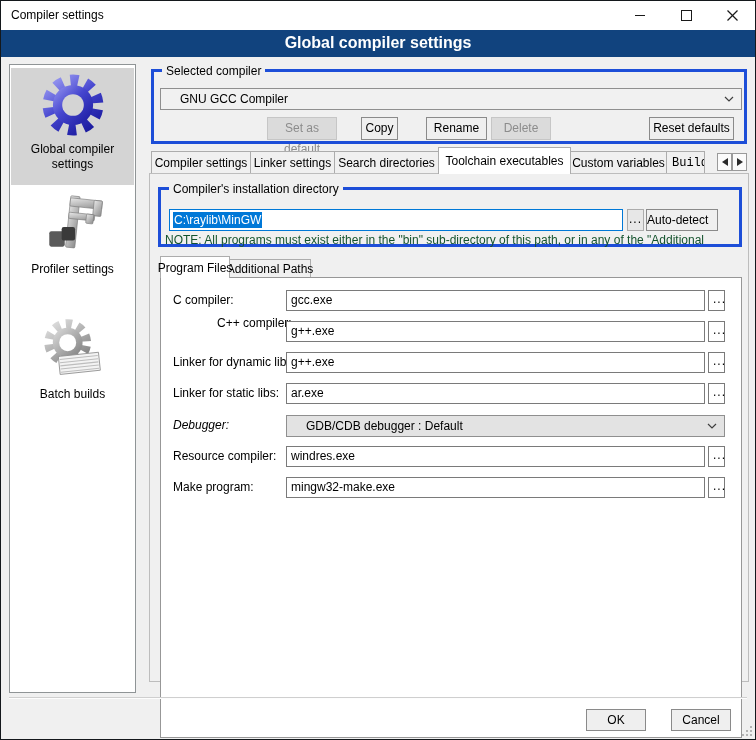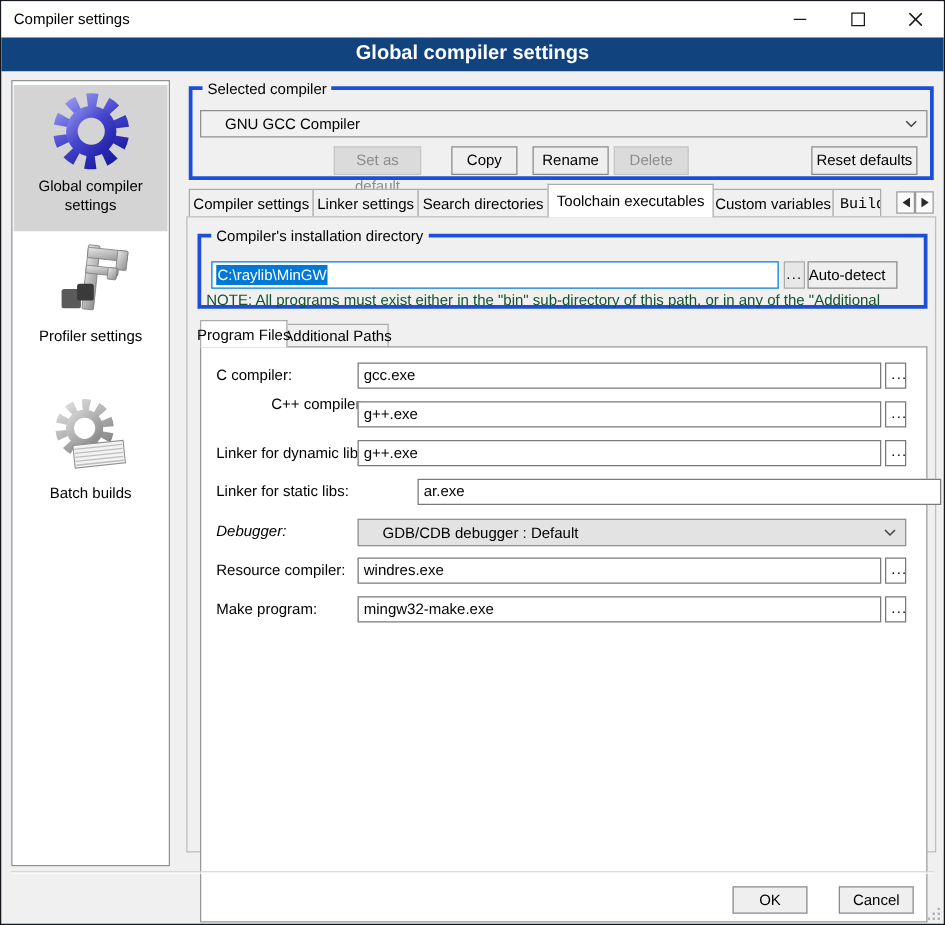--- a/index.html
+++ b/index.html
@@ -31,21 +31,21 @@
   .group{position:absolute;border:3px solid #1d4ed8;box-sizing:border-box;}
   .group-label{position:absolute;top:-8px;left:8px;background:#F0F0F0;padding:0 4px;line-height:15px;}
   .g-selcomp{left:150px;top:68px;width:596px;height:75px;}
   .combo{position:absolute;box-sizing:border-box;border:1px solid #8f8f8f;background:#f1f1f1;
     display:flex;align-items:center;padding-left:19px;cursor:default;}
   .combo .chev{position:absolute;right:7px;top:50%;margin-top:-3px;}
   .combo-main{left:6px;top:16px;width:582px;height:22px;}
   .w-btn{position:absolute;top:45px;height:23px;box-sizing:border-box;border:1px solid #8a8a8a;
     background:#EFEFEF;text-align:center;line-height:21px;cursor:default;}
   .w-btn.disabled{background:#DBDBDB;border-color:#C6C6C6;color:#8C8C8C;}
-  .b0{left:113px;width:70px;} .b1{left:207px;width:53px;} .b2{left:272px;width:61px;}
+  .b0{left:113px;width:70px;} .b1{left:207px;width:37px;} .b2{left:272px;width:61px;}
   .b3{left:337px;width:60px;} .b4{left:495px;width:85px;}
   
   .tabstrip{position:absolute;left:150px;top:146px;height:27px;display:flex;align-items:flex-end;}
   .tab{box-sizing:border-box;height:23px;border:1px solid #ACACAC;background:#F0F0F0;
     display:flex;align-items:center;justify-content:center;margin-right:-1px;white-space:nowrap;
     overflow:hidden;cursor:default;}
   .tab.active{height:27px;background:#fff;border-bottom:none;position:relative;z-index:3;}
   .t0{width:100px;} .t1{width:85px;} .t2{width:105px;} .t3{width:133px;} .t4{width:97px;}
   .t5{width:39px;justify-content:flex-start;padding-left:5px;font-family:Liberation Mono, monospace;}
   .tab-arrow{position:absolute;top:152px;width:15px;height:18px;box-sizing:border-box;
@@ -71,21 +71,21 @@
   .subtab.active{height:22px;background:#fff;border-bottom:none;position:relative;z-index:3;}
   .st0{width:70px;} .st1{width:82px;}
   .subpage{position:absolute;left:10px;top:103px;width:582px;height:461px;box-sizing:border-box;
     background:#fff;border:1px solid #979797;}
   .f-label{position:absolute;left:12px;line-height:14px;}
   .f-input{position:absolute;left:125px;width:419px;height:21px;box-sizing:border-box;
     border:1px solid #7A7A7A;background:#fff;line-height:19px;padding-left:4px;
     white-space:nowrap;overflow:hidden;cursor:text;}
   .f-dots{left:547px;width:17px;height:21px;line-height:17px;}
   .f-combo{position:absolute;left:125px;top:137px;width:439px;height:22px;background:#E3E3E3;}
-  .r0{top:12px;} .r1{top:43px;} .r2{top:74px;} .r3{top:105px;margin-left:48px;} .r5{top:168px;} .r6{top:199px;}
+  .r0{top:12px;} .r1{top:43px;} .r2{top:74px;} .r3{top:105px;} .r5{top:168px;} .r6{top:199px;}
   .l0{top:15px;} .l1{top:38px;margin-left:44px;} .l2{top:77px;} .l3{top:108px;} .l4{top:140px;font-style:italic;} .l5{top:171px;} .l6{top:202px;}
   
   .footer-divider{position:absolute;left:8px;right:8px;top:696px;height:0;
     border-top:1px solid #CFCFCF;border-bottom:1px solid #FDFDFD;}
   .foot-btn{position:absolute;top:708px;width:60px;height:22px;box-sizing:border-box;
     border:1px solid #8a8a8a;background:#EFEFEF;text-align:center;line-height:20px;cursor:default;}
   .ok{left:585px;} .cancel{left:670px;}
   .grip{position:absolute;right:3px;bottom:3px;width:10px;height:10px;}
 </style>
 </head>

